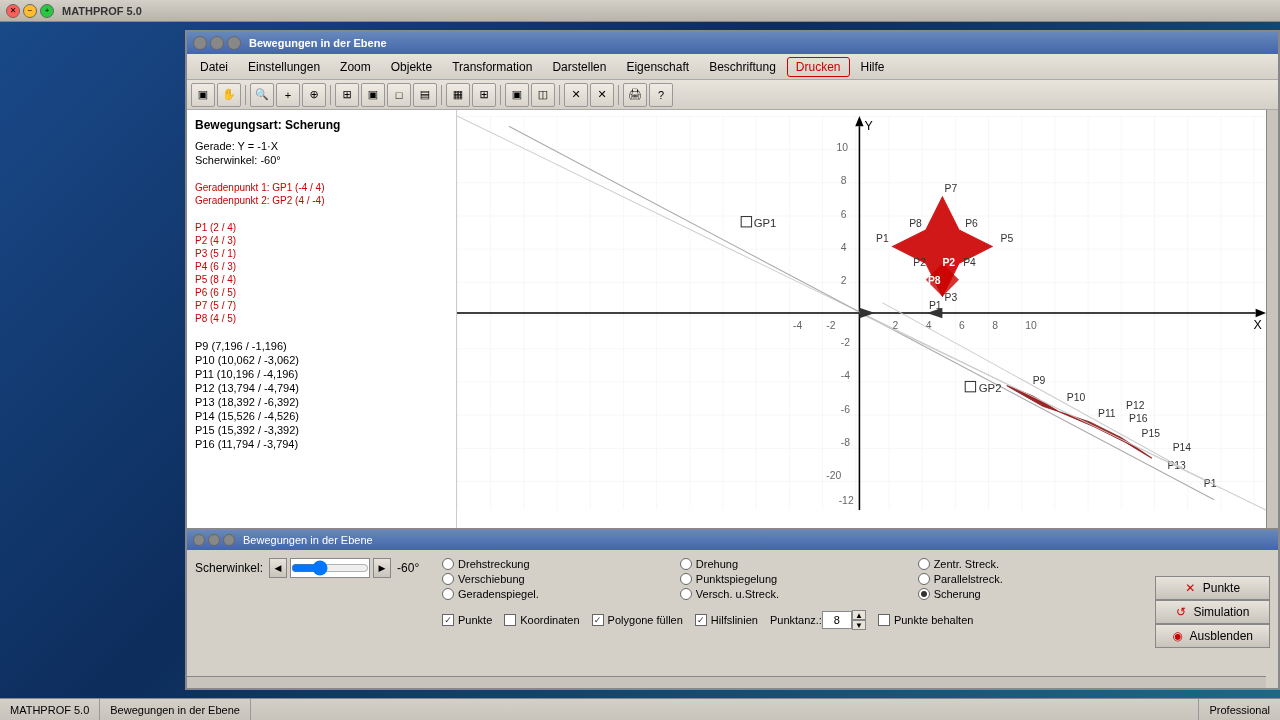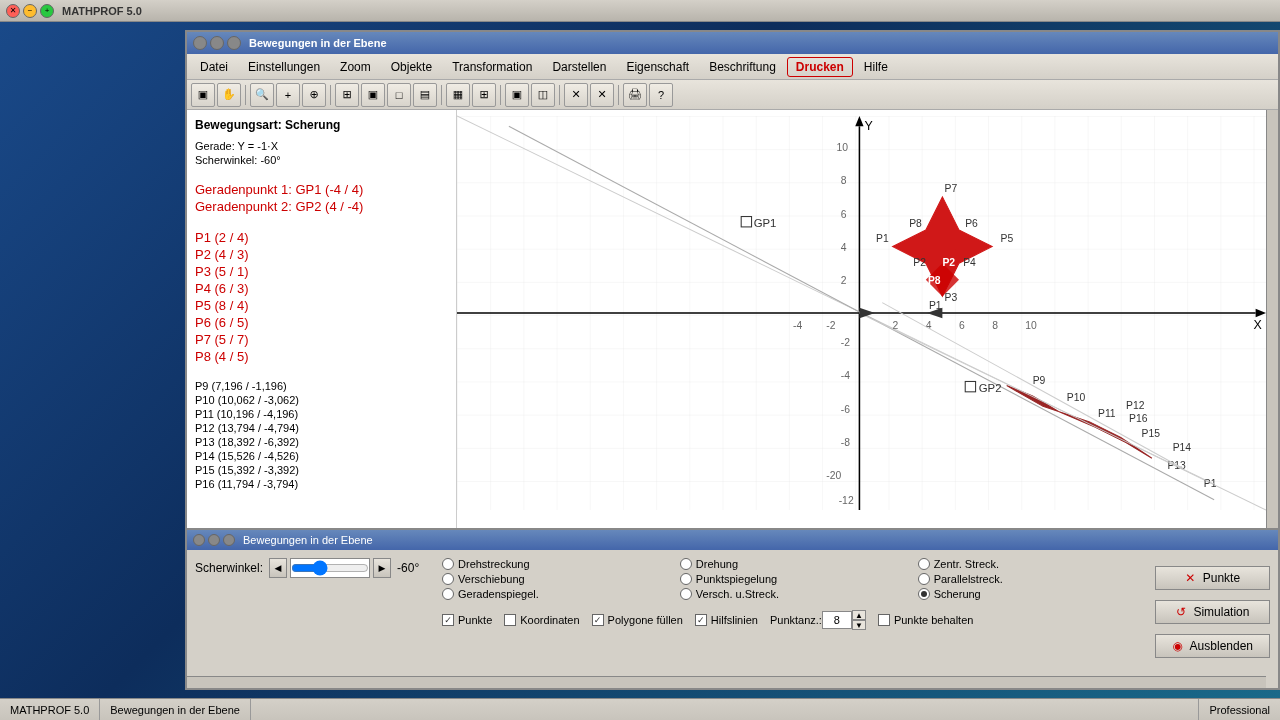--- a/index.html
+++ b/index.html
@@ -79,21 +79,21 @@
       border-bottom: 1px solid #aaa;
       gap: 2px;
     }
     .menu-item {
       padding: 2px 8px;
       font-size: 12px;
       cursor: pointer;
       border-radius: 3px;
       border: 1px solid transparent;
     }
-    .menu-item.active { color: #cc0000; font-weight: bold; border-color: #cc0000; }
+    .menu-item.active { color: #cc0000; font-weight: normal; border-color: #cc0000; }
 
     
     .toolbar {
       background: linear-gradient(to bottom, #e8e4dc, #d4d0c8);
       height: 30px;
       display: flex;
       align-items: center;
       padding: 2px 4px;
       border-bottom: 1px solid #aaa;
       gap: 2px;
@@ -126,21 +126,21 @@
       top: 0;
       width: 270px;
       bottom: 0;
       background: white;
       padding: 8px;
       border-right: 1px solid #ccc;
       overflow: hidden;
     }
     .info-title { font-weight: bold; font-size: 12px; margin-bottom: 8px; }
     .info-line { font-size: 11px; margin-bottom: 2px; }
-    .info-red { color: #cc0000; font-size: 13px; margin-bottom: 2px; }
+    .info-red { color: #cc0000; font-size: 10px; margin-bottom: 2px; }
 
     
     .graph-area {
       position: absolute;
       left: 270px;
       top: 0;
       right: 12px;
       bottom: 12px;
       background: white;
     }
@@ -255,21 +255,21 @@
       width: 30px; height: 18px;
       border: 1px solid #888;
       background: white;
       text-align: center;
       font-size: 11px;
     }
 
     .control-buttons {
       display: flex;
       flex-direction: column;
-      gap: 10px;
+      gap: 0;
       justify-content: center;
       margin-left: auto;
     }
     .ctrl-btn {
       padding: 4px 16px;
       border: 1px solid #888;
       background: linear-gradient(to bottom, #e8e4dc, #c8c4bc);
       font-size: 12px;
       cursor: pointer;
       min-width: 110px;

